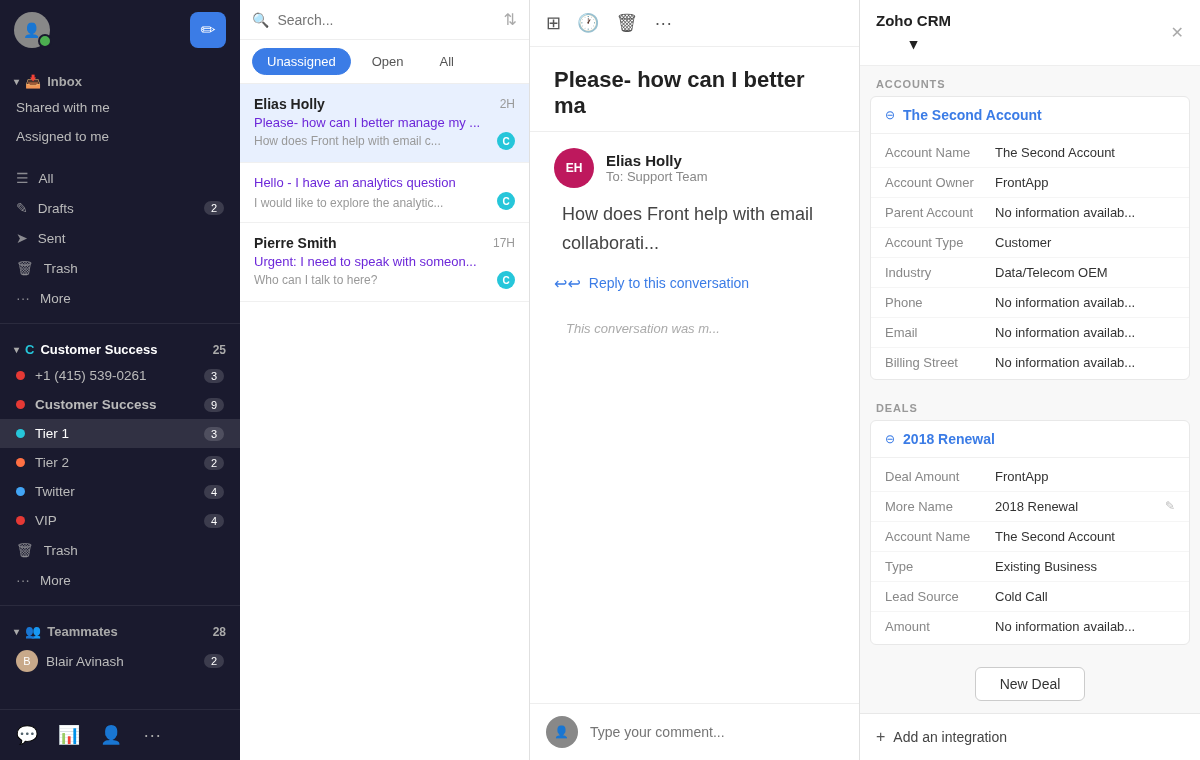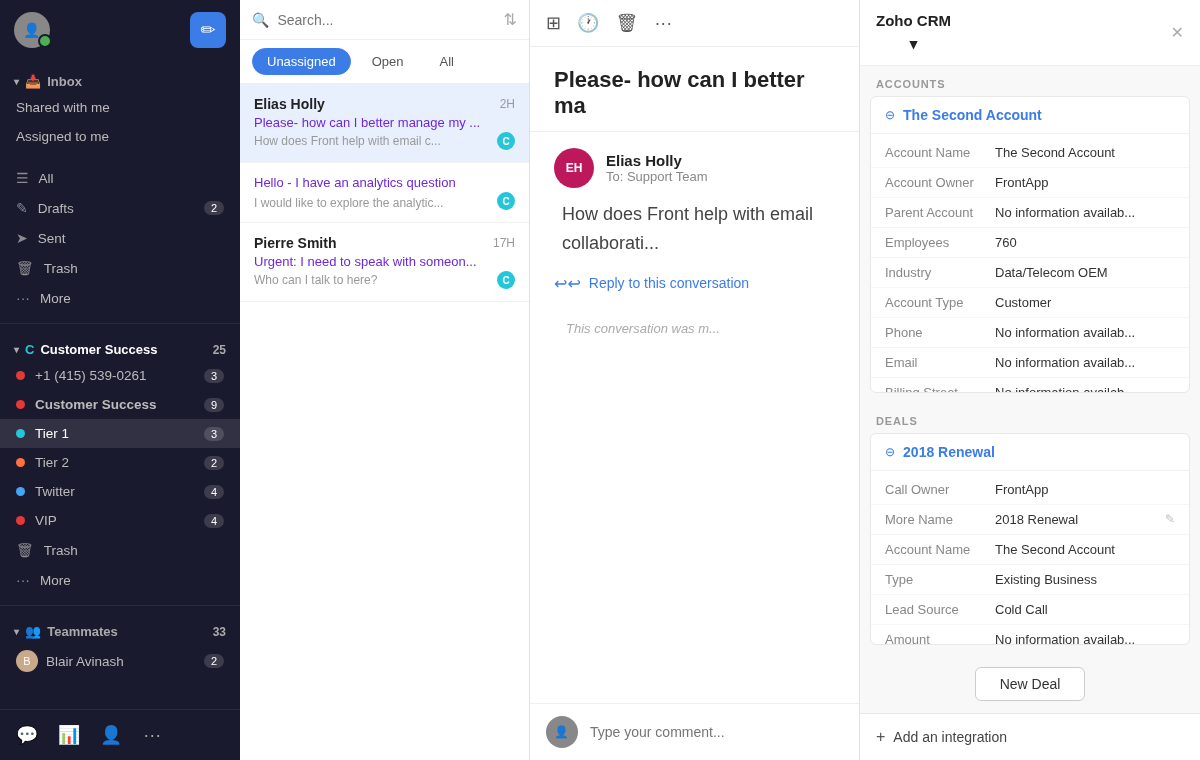--- a/index.html
+++ b/index.html
@@ -348,21 +348,21 @@
     </div>
   </div>
 
   <div class="sidebar-divider"></div>
 
   <div class="sidebar-section">
     <div class="sidebar-section-header">
       <span class="chevron">▾</span>
       <span class="section-icon">👥</span>
       <span>Teammates</span>
-      <span class="section-count">33</span>
+      <span class="section-count">28</span>
     </div>
     <div class="sidebar-item">
       <span style="width:22px;height:22px;border-radius:50%;background:#c8a98a;display:inline-flex;align-items:center;justify-content:center;font-size:11px;margin-right:8px;color:#fff;">B</span>
       <span>Blair Avinash</span>
       <span class="item-count">2</span>
     </div>
   </div>
 
   <div class="sidebar-bottom">
     <span class="sidebar-bottom-icon active">💬</span>
@@ -472,30 +472,26 @@
       </div>
       <div class="crm-field">
         <span class="crm-field-label">Account Owner</span>
         <span class="crm-field-value">FrontApp</span>
       </div>
       <div class="crm-field">
         <span class="crm-field-label">Parent Account</span>
         <span class="crm-field-value truncated">No information availab...</span>
       </div>
       <div class="crm-field">
-        <span class="crm-field-label">Employees</span>
-        <span class="crm-field-value">760</span>
+        <span class="crm-field-label">Account Type</span>
+        <span class="crm-field-value">Customer</span>
       </div>
       <div class="crm-field">
         <span class="crm-field-label">Industry</span>
         <span class="crm-field-value">Data/Telecom OEM</span>
-      </div>
-      <div class="crm-field">
-        <span class="crm-field-label">Account Type</span>
-        <span class="crm-field-value">Customer</span>
       </div>
       <div class="crm-field">
         <span class="crm-field-label">Phone</span>
         <span class="crm-field-value truncated">No information availab...</span>
       </div>
       <div class="crm-field">
         <span class="crm-field-label">Email</span>
         <span class="crm-field-value truncated">No information availab...</span>
       </div>
       <div class="crm-field">
@@ -507,21 +503,21 @@
 
   <div class="crm-section-label">DEALS</div>
 
   <div class="crm-card">
     <div class="crm-card-header">
       <span class="crm-card-chevron">⊖</span>
       <span class="crm-card-title">2018 Renewal</span>
     </div>
     <div class="crm-fields">
       <div class="crm-field">
-        <span class="crm-field-label">Call Owner</span>
+        <span class="crm-field-label">Deal Amount</span>
         <span class="crm-field-value">FrontApp</span>
       </div>
       <div class="crm-field">
         <span class="crm-field-label">More Name</span>
         <span class="crm-field-value">2018 Renewal</span>
         <span class="crm-edit-icon">✎</span>
       </div>
       <div class="crm-field">
         <span class="crm-field-label">Account Name</span>
         <span class="crm-field-value">The Second Account</span>

